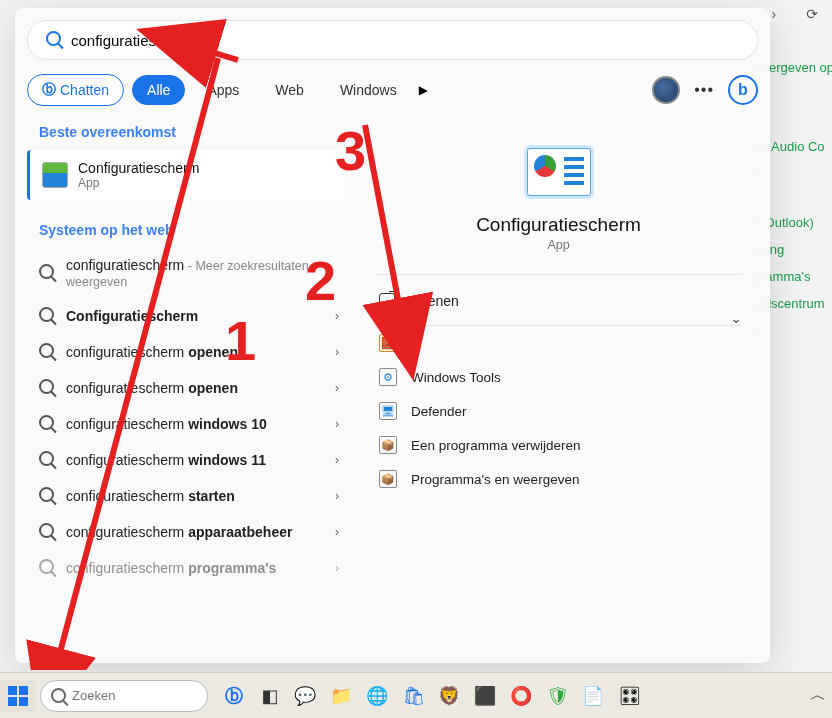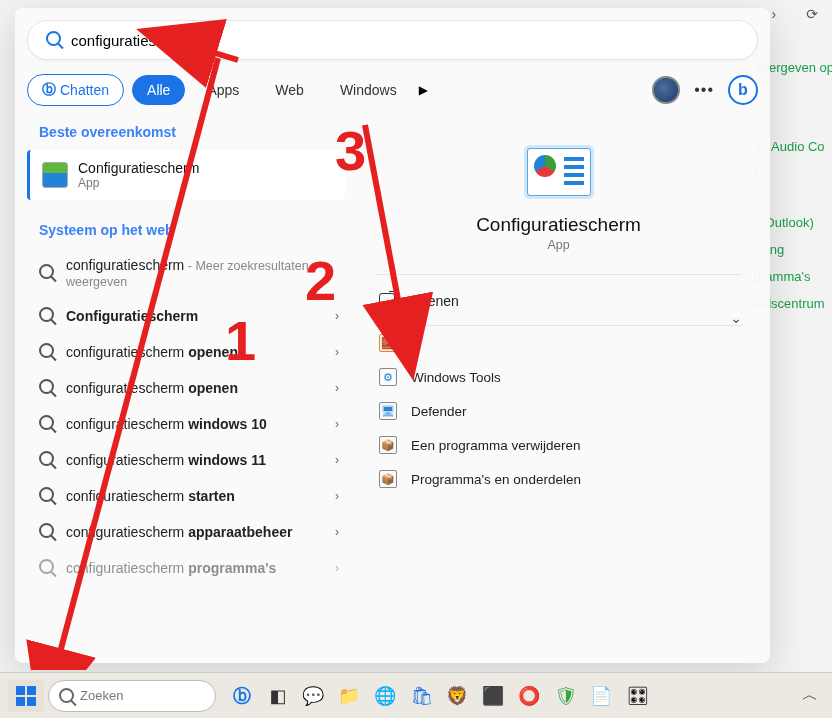--- a/index.html
+++ b/index.html
@@ -165,21 +165,21 @@
   left: 0; top: 0; width: 770px; height: 670px;
   pointer-events: none;
 }
 
 .taskbar {
   position: absolute;
   left: 0; bottom: 0; width: 832px; height: 46px;
   background: #ece9e2;
   border-top: 1px solid #ccc;
   display: flex; align-items: center;
-  gap: 4px; padding: 0 8px;
+  gap: 4px; padding: 0 0;
 }
 .start-btn {
   width: 36px; height: 32px; border-radius: 4px;
   display: flex; align-items: center; justify-content: center;
   background: #e6e2da;
 }
 .win-logo {
   width: 20px; height: 20px;
   display: grid; grid-template-columns: 1fr 1fr; grid-template-rows: 1fr 1fr; gap: 2px;
 }
@@ -358,21 +358,21 @@
       <div class="recent-item">
         <span class="recent-icon" style="color:#2383d9">🖥</span>
         <span>Defender</span>
       </div>
       <div class="recent-item">
         <span class="recent-icon" style="color:#2383d9">📦</span>
         <span>Een programma verwijderen</span>
       </div>
       <div class="recent-item">
         <span class="recent-icon" style="color:#2383d9">📦</span>
-        <span>Programma's en onderdelen</span>
+        <span>Programma's en weergeven</span>
       </div>
     </div>
   </div>
 </div>
 
 <svg class="annotations" viewBox="0 0 770 670">
   <defs>
     <marker id="ah" markerWidth="14" markerHeight="14" refX="2" refY="6" orient="auto">
       <path d="M0,0 L0,12 L14,6 z" fill="#e52020"></path>
     </marker>

